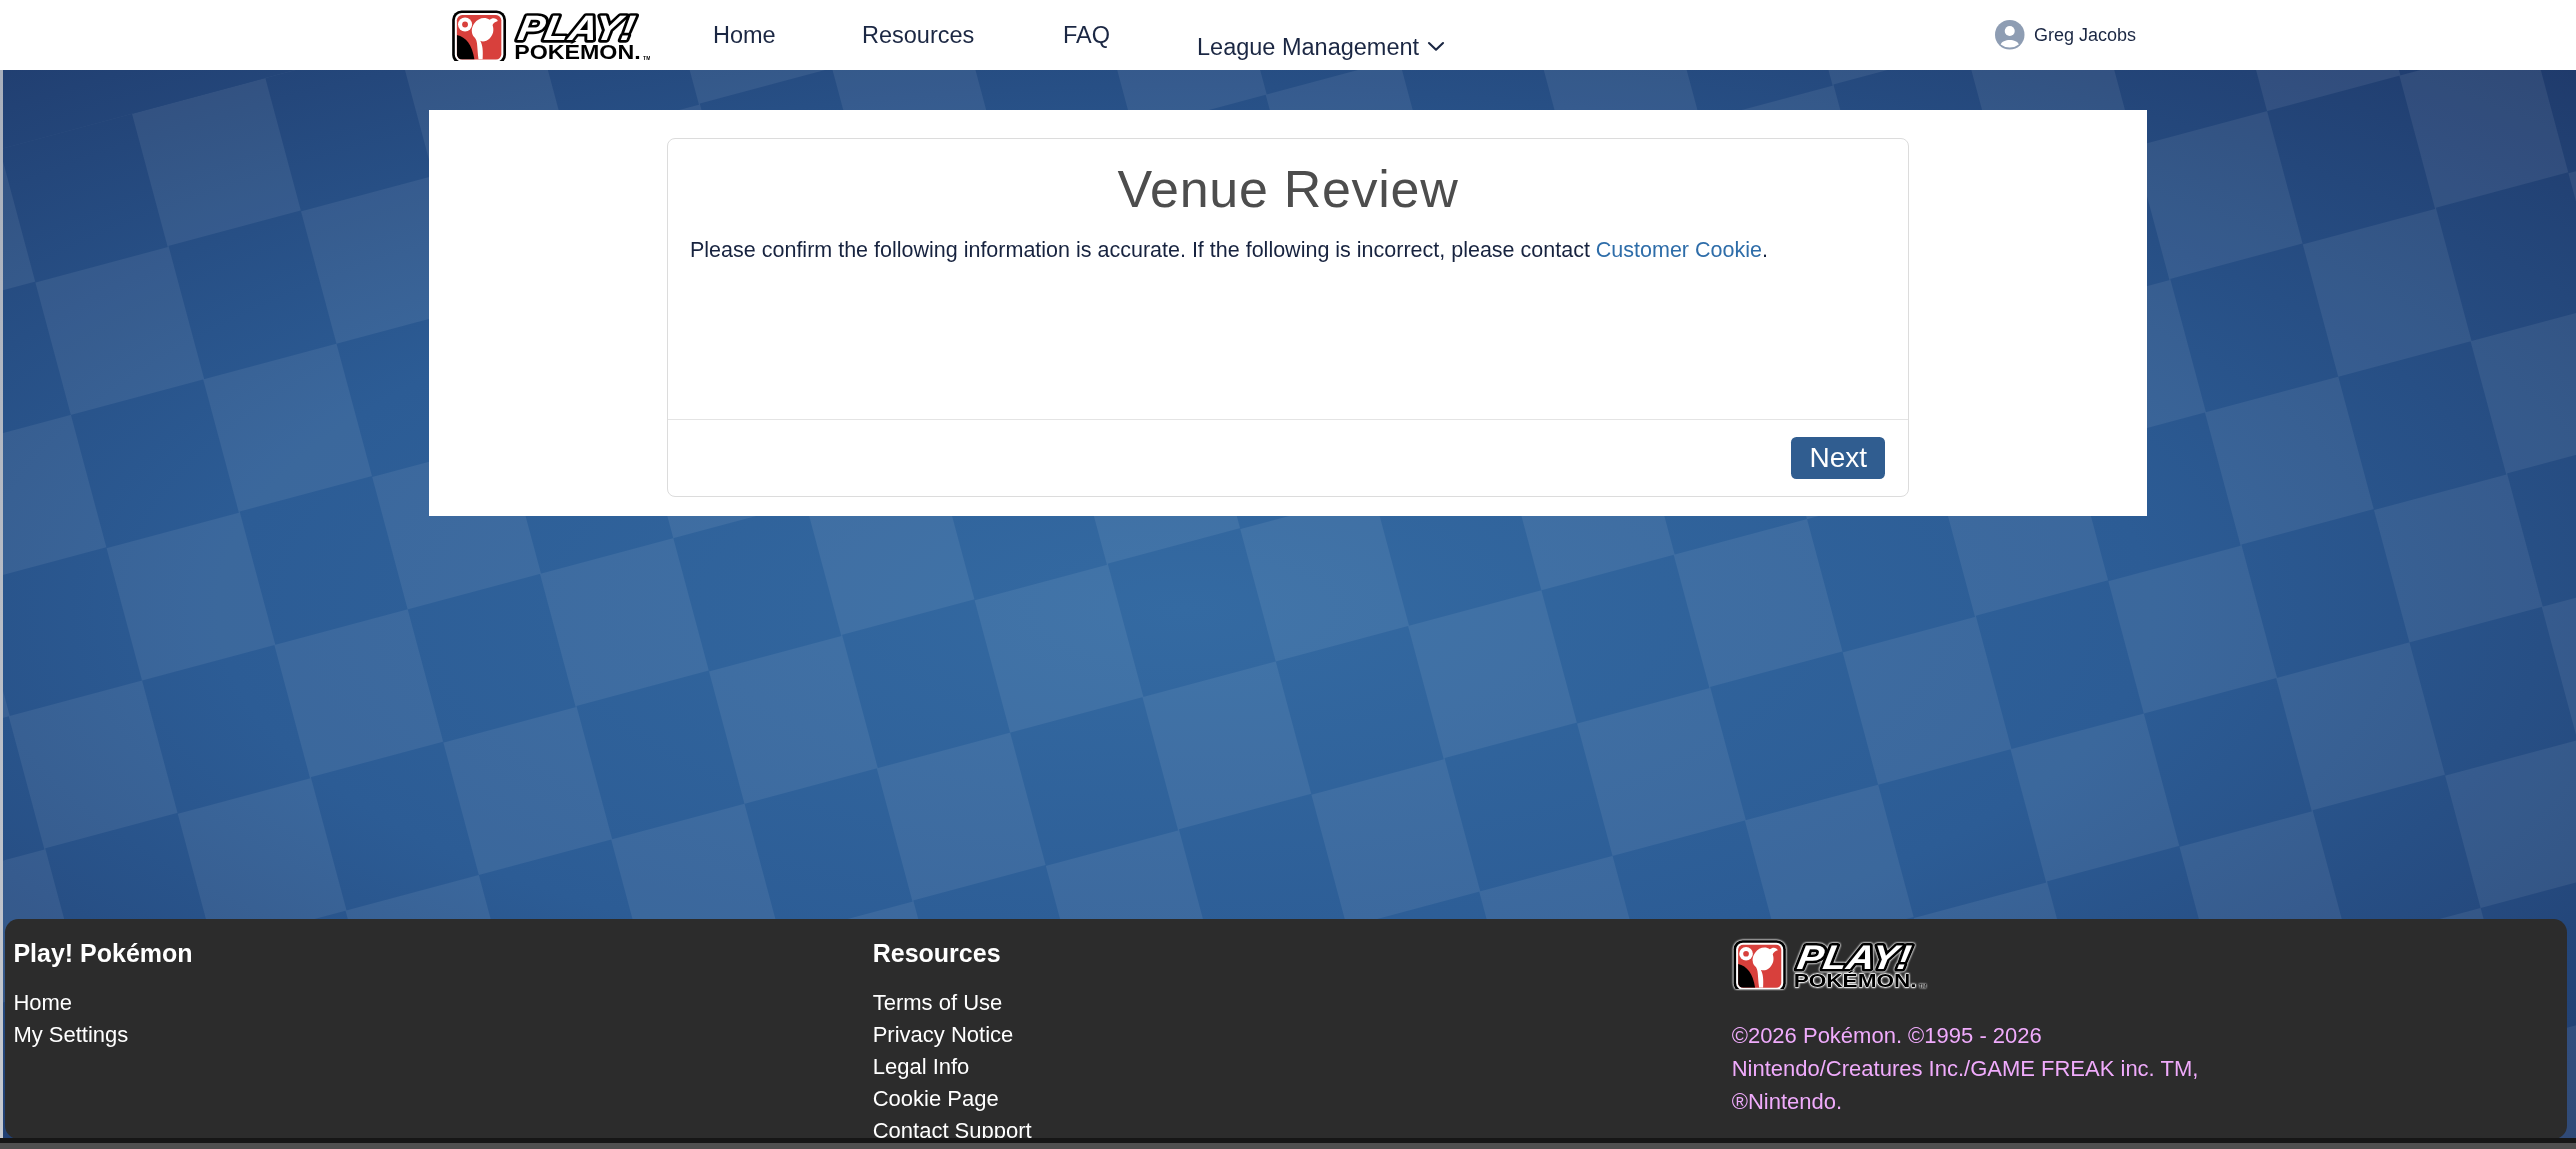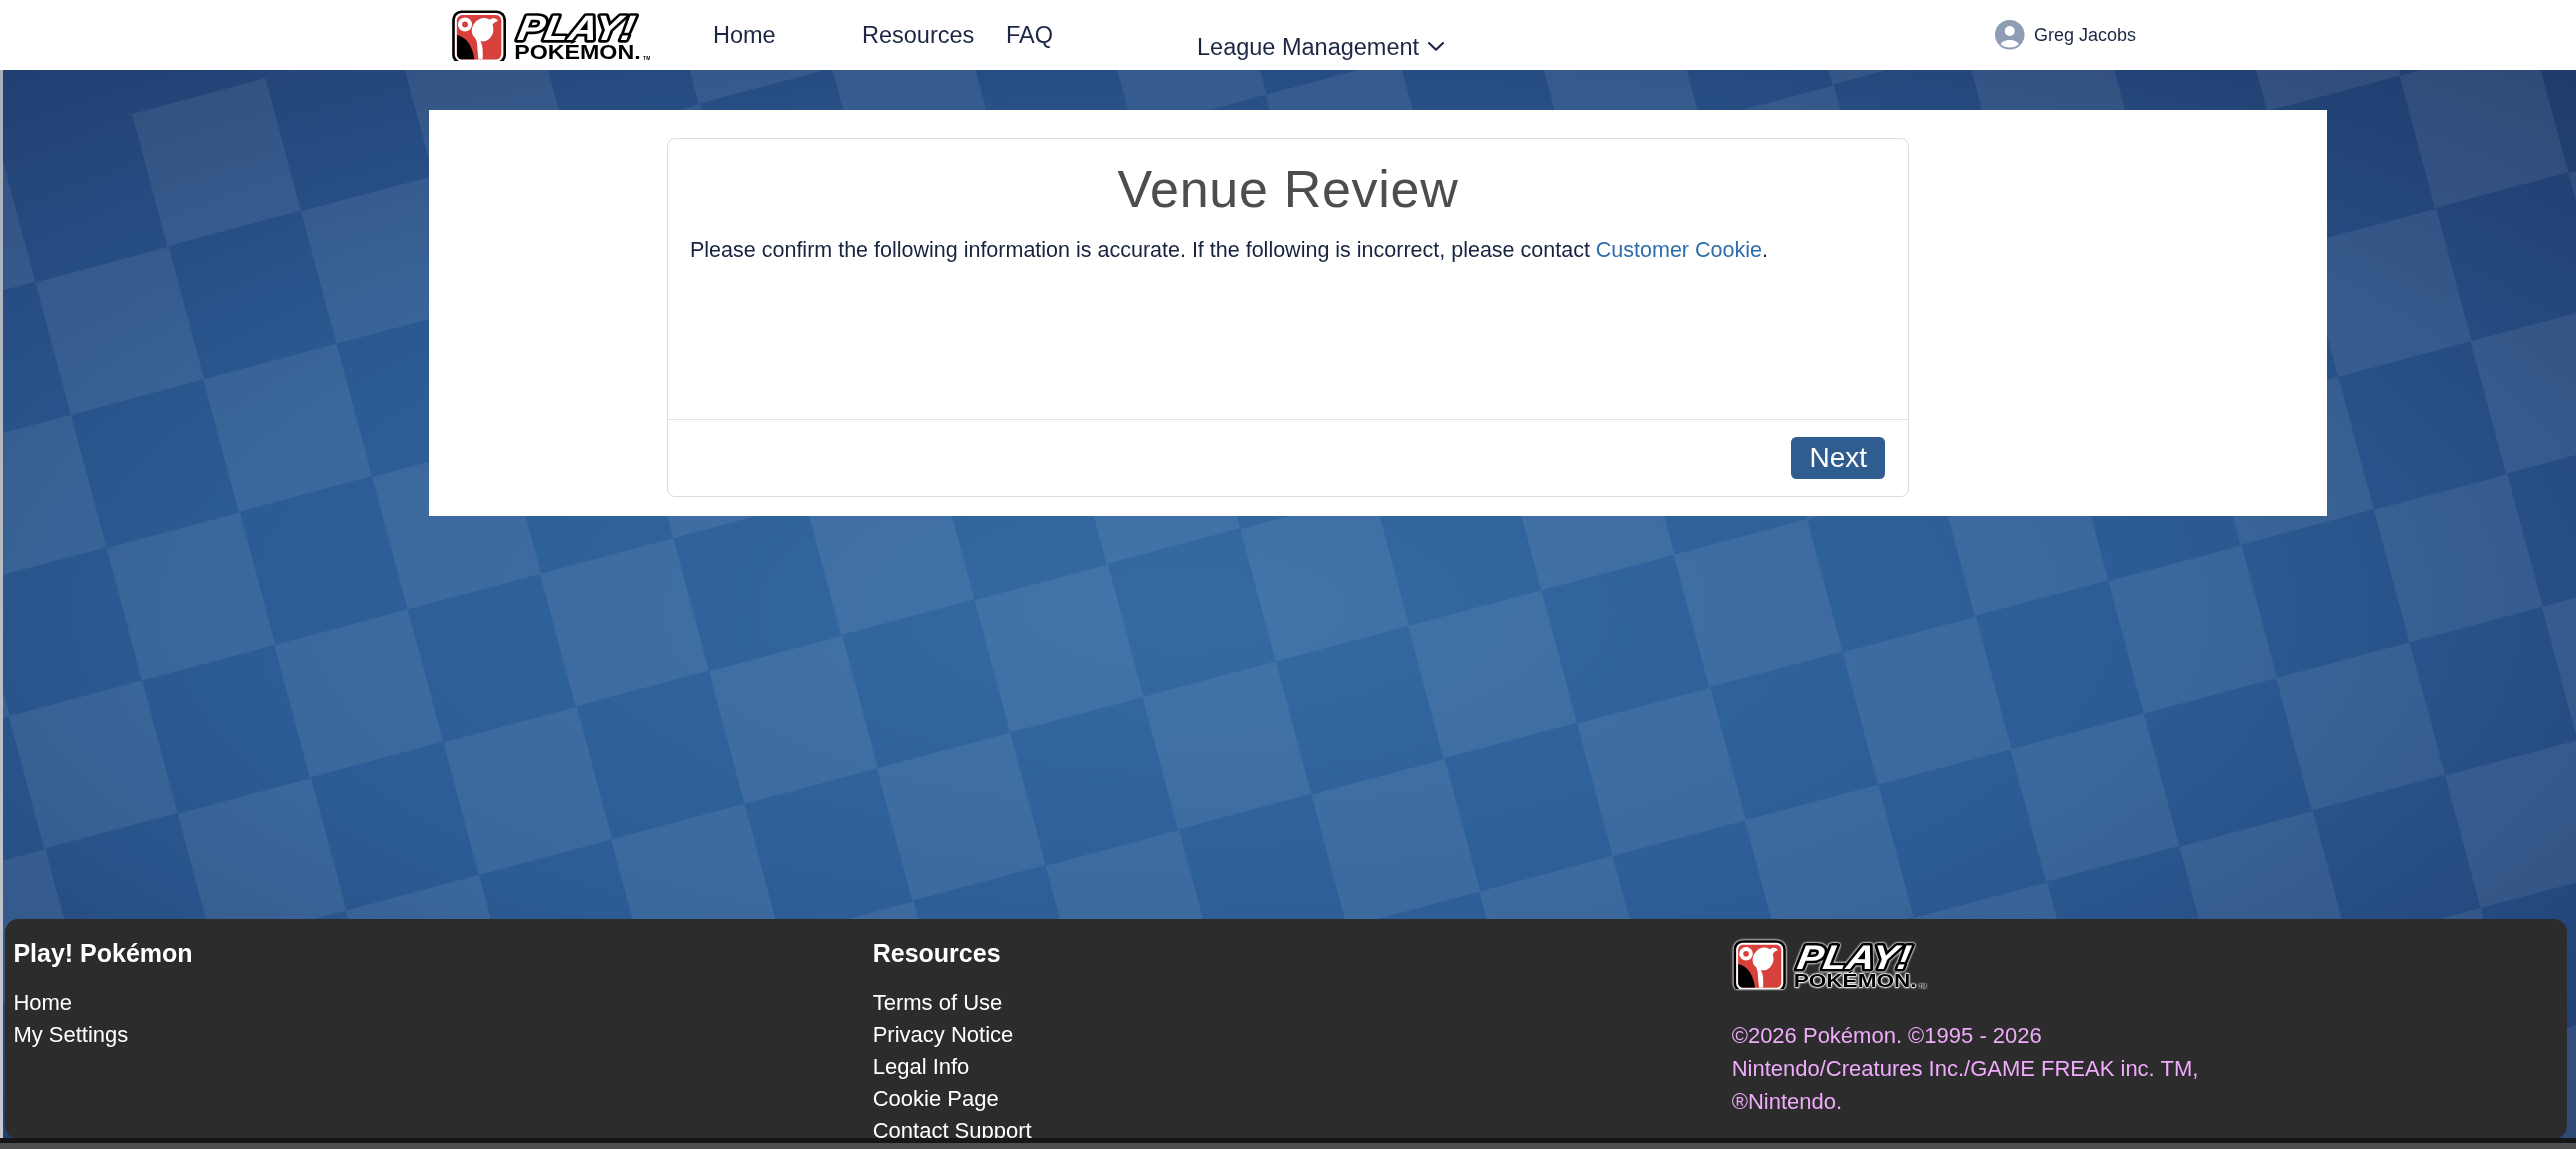--- a/index.html
+++ b/index.html
@@ -48,32 +48,32 @@
   .logo-svg { display: block; }
 
   .nav-link {
     position: absolute; top: 0; height: 70px;
     display: flex; align-items: center; gap: 8px;
     font-size: 23.5px; color: var(--nav-text, #1b2743);
     text-decoration: none; cursor: pointer; white-space: nowrap;
   }
   .nav-home       { left: 713px; }
   .nav-resources  { left: 862px; }
-  .nav-faq        { left: 1006px; }
+  .nav-faq        { left: 1063px; }
   .nav-league     { left: 1197px; margin-top: 12px; }
 
   .user {
     position: absolute; left: 1995px; top: 0; height: 70px;
     display: flex; align-items: center; gap: 9.4px; cursor: pointer;
   }
   .user-name { font-size: 18px; color: var(--nav-text, #1b2743); }
 
   
   .panel {
-    position: absolute; left: 429px; top: 110px; width: 1898px; height: 406px;
+    position: absolute; left: 429px; top: 110px; width: 1718px; height: 406px;
     background: #fff; z-index: 2;
   }
   .card {
     position: absolute; left: 238px; top: 27.5px; width: 1242px; height: 359px;
     background: #fff; border: 1.3px solid #dcdcdc; border-radius: 8px;
   }
   .card-title {
     position: absolute; left: 0; right: 0; top: 20px;
     text-align: center; font-size: 52px; font-weight: 400;
     color: var(--title-gray, #4d4d4d); letter-spacing: 0.7px;

